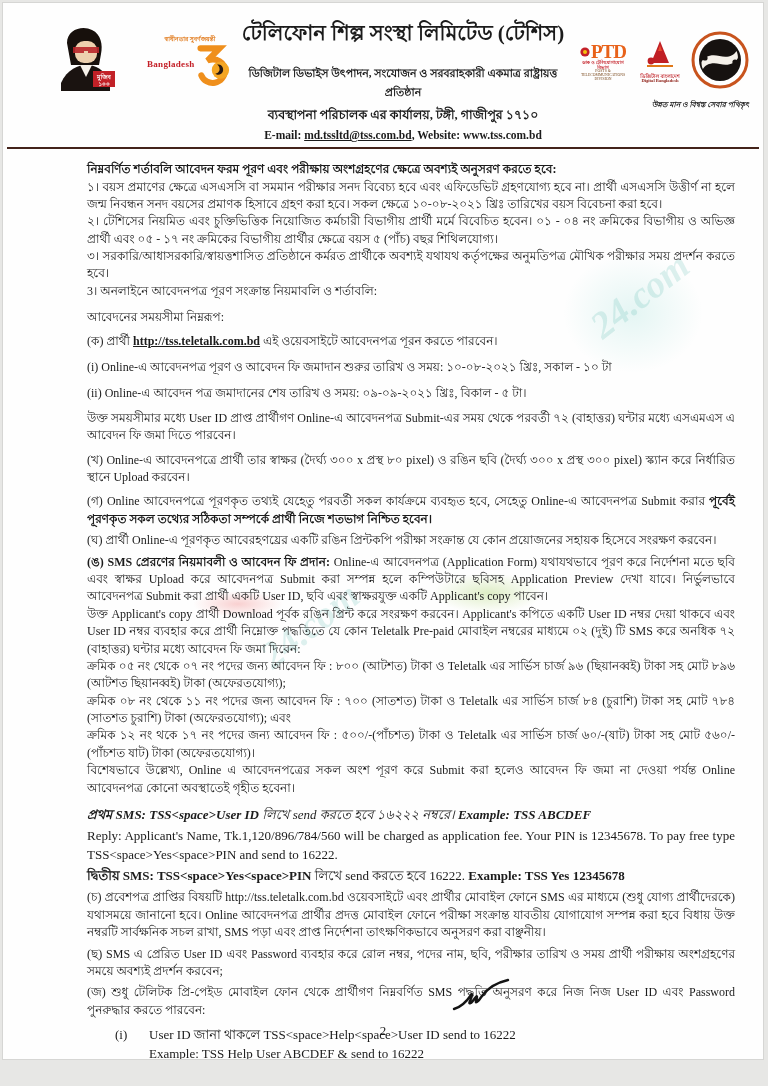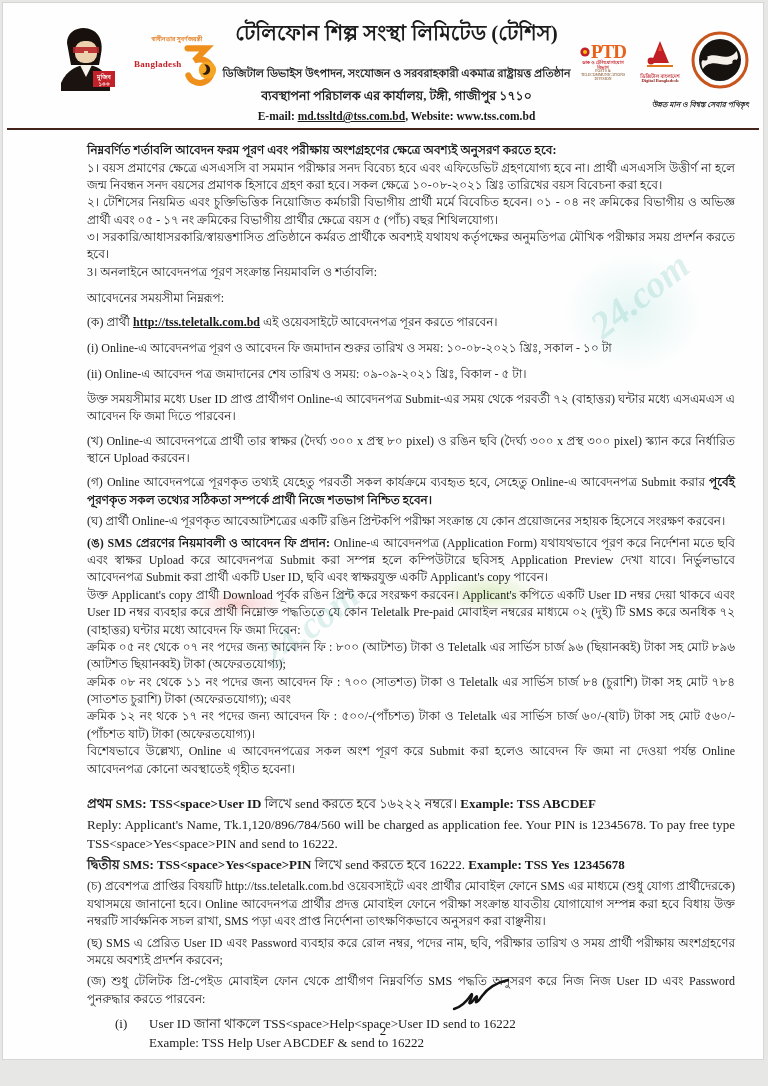--- a/index.html
+++ b/index.html
@@ -2,21 +2,21 @@
 <html><head>
 <meta charset="utf-8">
 <style>
   html,body{margin:0;padding:0;background:#e7e7e5;}
   .canvas{position:relative;width:768px;height:1086px;background:#e7e7e5;overflow:hidden;
           font-family:"Liberation Serif",serif;color:#1b1b1b;}
   .page{position:absolute;left:2px;top:2px;width:762px;height:1058px;background:#fefefe;
         border:1px solid #d6d6d4;box-sizing:border-box;overflow:hidden;}
   
   .header{display:flex;align-items:flex-start;padding:18px 14px 4px 46px;}
-  .logo-left{display:flex;align-items:center;gap:11px;}
+  .logo-left{display:flex;align-items:center;gap:24px;}
   .center-block{flex:1;text-align:center;margin-top:0;}
   .org-title{font-size:21px;font-weight:700;line-height:1.15;}
   .org-sub1{font-size:11px;font-weight:700;margin-top:20px;}
   .org-sub2{font-size:12.5px;font-weight:700;margin-top:3px;}
   .org-contact{font-size:11.5px;font-weight:700;margin-top:3px;}
   .org-contact .u{text-decoration:underline;}
   .right-block{width:176px;display:flex;flex-direction:column;align-items:flex-end;margin-top:10px;}
   .right-logos{display:flex;align-items:center;gap:5px;}
   .motto{font-size:7.5px;font-weight:700;margin-top:6px;color:#222;font-style:italic;}
   .divider{margin:2px 4px 0;border-top:2.2px solid #43231a;}
@@ -151,28 +151,28 @@
         <p class="para"><span>২। টেশিসের নিয়মিত এবং চুক্তিভিত্তিক নিয়োজিত কর্মচারী বিভাগীয় প্রার্থী মর্মে বিবেচিত হবেন। ০১ - ০৪ নং ক্রমিকের বিভাগীয় ও অভিজ্ঞ প্রার্থী এবং ০৫ - ১৭ নং ক্রমিকের বিভাগীয় প্রার্থীর ক্ষেত্রে বয়স ৫ (পাঁচ) বছর শিথিলযোগ্য।</span></p>
         <p class="para"><span>৩। সরকারি/আধাসরকারি/স্বায়ত্তশাসিত প্রতিষ্ঠানে কর্মরত প্রার্থীকে অবশ্যই যথাযথ কর্তৃপক্ষের অনুমতিপত্র মৌখিক পরীক্ষার সময় প্রদর্শন করতে হবে।</span></p>
         <p class="para"><span>3। অনলাইনে আবেদনপত্র পূরণ সংক্রান্ত নিয়মাবলি ও শর্তাবলি:</span></p>
         <p class="para" style="margin-top: 9px;"><span>আবেদনের সময়সীমা নিম্নরূপ:</span></p>
         <p class="para" style="margin-top: 6px;"><span>(ক) প্রার্থী </span><span class="bu">http://tss.teletalk.com.bd</span><span> এই ওয়েবসাইটে আবেদনপত্র পূরন করতে পারবেন।</span></p>
         <p class="para" style="margin-top: 9px;"><span>(i) Online-এ আবেদনপত্র পূরণ ও আবেদন ফি জমাদান শুরুর তারিখ ও সময়: ১০-০৮-২০২১ খ্রিঃ, সকাল - ১০ টা</span></p>
         <p class="para" style="margin-top: 9px;"><span>(ii) Online-এ আবেদন পত্র জমাদানের শেষ তারিখ ও সময়: ০৯-০৯-২০২১ খ্রিঃ, বিকাল - ৫ টা।</span></p>
         <p class="para" style="margin-top: 7px;"><span>উক্ত সময়সীমার মধ্যে User ID প্রাপ্ত প্রার্থীগণ Online-এ আবেদনপত্র Submit-এর সময় থেকে পরবর্তী ৭২ (বাহাত্তর) ঘন্টার মধ্যে এসএমএস এ আবেদন ফি জমা দিতে পারবেন।</span></p>
         <p class="para" style="margin-top: 7px;"><span>(খ) Online-এ আবেদনপত্রে প্রার্থী তার স্বাক্ষর (দৈর্ঘ্য ৩০০ x প্রস্থ ৮০ pixel) ও রঙিন ছবি (দৈর্ঘ্য ৩০০ x প্রস্থ ৩০০ pixel) স্ক্যান করে নির্ধারিত স্থানে Upload করবেন।</span></p>
         <p class="para" style="margin-top: 7px;"><span>(গ) Online আবেদনপত্রে পূরণকৃত তথ্যই যেহেতু পরবর্তী সকল কার্যক্রমে ব্যবহৃত হবে, সেহেতু Online-এ আবেদনপত্র Submit করার </span><span class="b">পূর্বেই পূরণকৃত সকল তথ্যের সঠিকতা সম্পর্কে প্রার্থী নিজে শতভাগ নিশ্চিত হবেন।</span></p>
-        <p class="para" style="margin-top: 4px;"><span>(ঘ) প্রার্থী Online-এ পূরণকৃত আবেআটশত্রের একটি রঙিন প্রিন্টকপি পরীক্ষা সংক্রান্ত যে কোন প্রয়োজনের সহায়ক হিসেবে সংরক্ষণ করবেন।</span></p>
+        <p class="para" style="margin-top: 4px;"><span>(ঘ) প্রার্থী Online-এ পূরণকৃত আবেরহণয্রের একটি রঙিন প্রিন্টকপি পরীক্ষা সংক্রান্ত যে কোন প্রয়োজনের সহায়ক হিসেবে সংরক্ষণ করবেন।</span></p>
         <p class="para" style="margin-top: 4px;"><span class="b">(ঙ) SMS প্রেরণের নিয়মাবলী ও আবেদন ফি প্রদান: </span><span>Online-এ আবেদনপত্র (Application Form) যথাযথভাবে পূরণ করে নির্দেশনা মতে ছবি এবং স্বাক্ষর Upload করে আবেদনপত্র Submit করা সম্পন্ন হলে কম্পিউটারে ছবিসহ Application Preview দেখা যাবে। নির্ভুলভাবে আবেদনপত্র Submit করা প্রার্থী একটি User ID, ছবি এবং স্বাক্ষরযুক্ত একটি Applicant's copy পাবেন।</span></p>
         <p class="para"><span>উক্ত Applicant's copy প্রার্থী Download পূর্বক রঙিন প্রিন্ট করে সংরক্ষণ করবেন। Applicant's কপিতে একটি User ID নম্বর দেয়া থাকবে এবং User ID নম্বর ব্যবহার করে প্রার্থী নিম্নোক্ত পদ্ধতিতে যে কোন Teletalk Pre-paid মোবাইল নম্বরের মাধ্যমে ০২ (দুই) টি SMS করে অনধিক ৭২ (বাহাত্তর) ঘন্টার মধ্যে আবেদন ফি জমা দিবেন:</span></p>
         <p class="para"><span>ক্রমিক ০৫ নং থেকে ০৭ নং পদের জন্য আবেদন ফি : ৮০০ (আটশত) টাকা ও Teletalk এর সার্ভিস চার্জ ৯৬ (ছিয়ানব্বই) টাকা সহ মোট ৮৯৬ (আটশত ছিয়ানব্বই) টাকা (অফেরতযোগ্য);</span></p>
         <p class="para"><span>ক্রমিক ০৮ নং থেকে ১১ নং পদের জন্য আবেদন ফি : ৭০০ (সাতশত) টাকা ও Teletalk এর সার্ভিস চার্জ ৮৪ (চুরাশি) টাকা সহ মোট ৭৮৪ (সাতশত চুরাশি) টাকা (অফেরতযোগ্য); এবং</span></p>
         <p class="para"><span>ক্রমিক ১২ নং থকে ১৭ নং পদের জন্য আবেদন ফি : ৫০০/-(পাঁচশত) টাকা ও Teletalk এর সার্ভিস চার্জ ৬০/-(ষাট) টাকা সহ মোট ৫৬০/- (পাঁচশত ষাট) টাকা (অফেরতযোগ্য)।</span></p>
         <p class="para"><span>বিশেষভাবে উল্লেখ্য, Online এ আবেদনপত্রের সকল অংশ পূরণ করে Submit করা হলেও আবেদন ফি জমা না দেওয়া পর্যন্ত Online আবেদনপত্র কোনো অবস্থাতেই গৃহীত হবেনা।</span></p>
-        <p class="para lg" style="margin-top: 17px;"><span class="b">প্রথম SMS: TSS&lt;space&gt;User ID </span><span>লিখে send করতে হবে ১৬২২২ নম্বরে। </span><span class="b">Example: TSS ABCDEF</span></p>
+        <p class="para lg" style="margin-top: 9px; font-style: italic;"><span class="b">প্রথম SMS: TSS&lt;space&gt;User ID </span><span>লিখে send করতে হবে ১৬২২২ নম্বরে। </span><span class="b">Example: TSS ABCDEF</span></p>
         <p class="para lg" style="margin-top: 2px;"><span>Reply: Applicant's Name, Tk.1,120/896/784/560 will be charged as application fee. Your PIN is 12345678. To pay free type TSS&lt;space&gt;Yes&lt;space&gt;PIN and send to 16222.</span></p>
         <p class="para lg" style="margin-top: 2px;"><span class="b">দ্বিতীয় SMS: TSS&lt;space&gt;Yes&lt;space&gt;PIN </span><span>লিখে send করতে হবে 16222. </span><span class="b">Example: TSS Yes 12345678</span></p>
         <p class="para" style="margin-top: 4px;"><span>(চ) প্রবেশপত্র প্রাপ্তির বিষয়টি </span><span>http://tss.teletalk.com.bd</span><span> ওয়েবসাইটে এবং প্রার্থীর মোবাইল ফোনে SMS এর মাধ্যমে (শুধু যোগ্য প্রার্থীদেরকে) যথাসময়ে জানানো হবে। Online আবেদনপত্র প্রার্থীর প্রদত্ত মোবাইল ফোনে পরীক্ষা সংক্রান্ত যাবতীয় যোগাযোগ সম্পন্ন করা হবে বিধায় উক্ত নম্বরটি সার্বক্ষনিক সচল রাখা, SMS পড়া এবং প্রাপ্ত নির্দেশনা তাৎক্ষণিকভাবে অনুসরণ করা বাঞ্ছনীয়।</span></p>
         <p class="para" style="margin-top: 4px;"><span>(ছ) SMS এ প্রেরিত User ID এবং Password ব্যবহার করে রোল নম্বর, পদের নাম, ছবি, পরীক্ষার তারিখ ও সময় প্রার্থী পরীক্ষায় অংশগ্রহণের সময়ে অবশ্যই প্রদর্শন করবেন;</span></p>
         <p class="para" style="margin-top: 4px;"><span>(জ) শুধু টেলিটক প্রি-পেইড মোবাইল ফোন থেকে প্রার্থীগণ নিম্নবর্ণিত SMS পদ্ধতি অনুসরণ করে নিজ নিজ User ID এবং Password পুনরুদ্ধার করতে পারবেন:</span></p>
         <p class="para subitem" style="margin-top: 7px;"><span class="marker">(i)</span><span>User ID জানা থাকলে TSS&lt;space&gt;Help&lt;space&gt;User ID send to 16222</span></p>
         <p class="para subindent"><span>Example: TSS Help User ABCDEF &amp; send to 16222</span></p>
       </div>
 
     <div class="signature">

